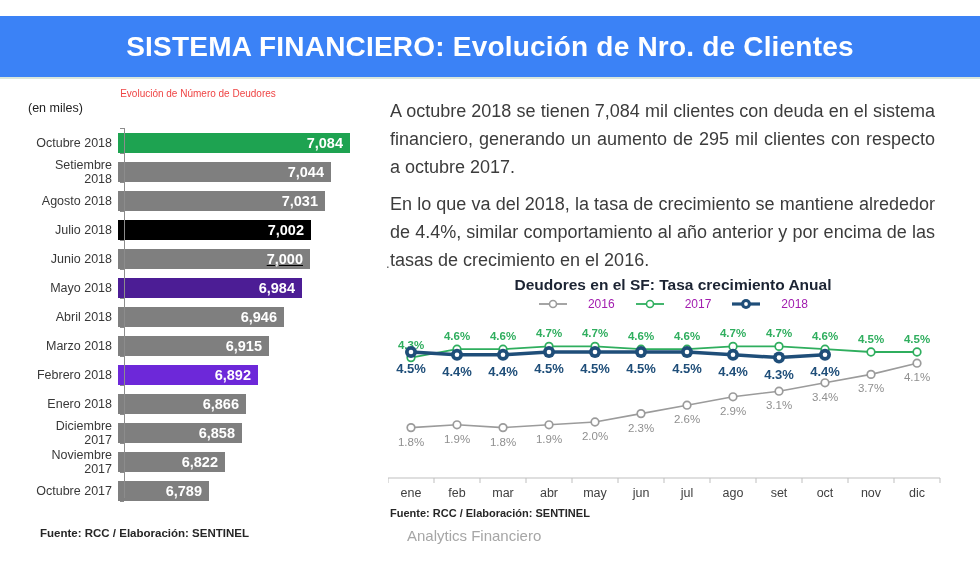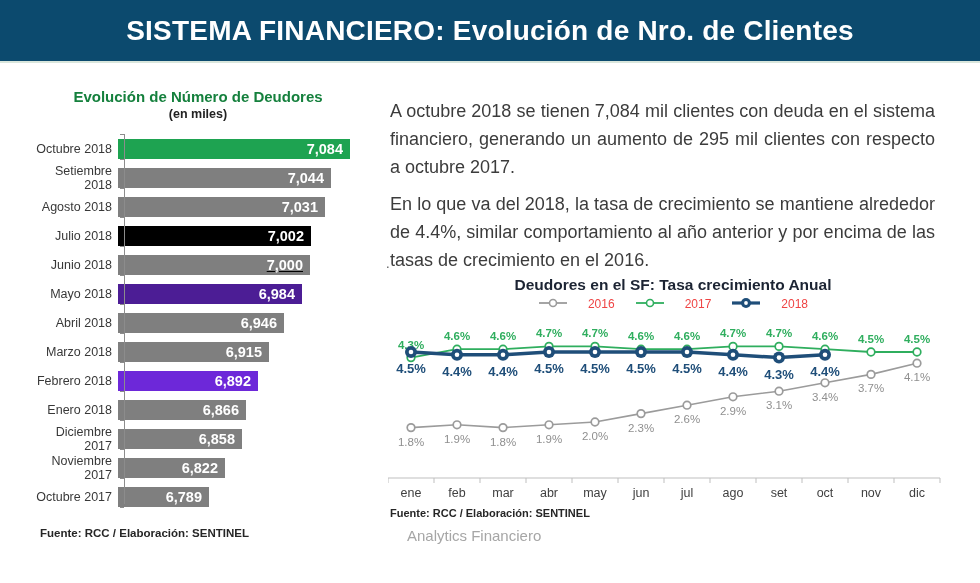--- a/index.html
+++ b/index.html
@@ -8,22 +8,22 @@
   #stage { position:relative; width:980px; height:583px; background:#fff; }
 
   
   #header-bar { position:absolute; left:0; top:0; width:980px; height:63px;
                 background:#25A84F; border-bottom:2px solid #d9e6dc;
                 display:flex; align-items:center; justify-content:center; }
   #header-title { color:#fff; font-size:28px; font-weight:bold; letter-spacing:.2px; }
 
   
   #left-chart { position:absolute; left:28px; top:88px; width:340px; }
-  #lc-title { text-align:center; font-size:15px; font-weight:bold; color:#15803d; }
-  #lc-subtitle { text-align:center; font-size:12.5px; color:#222; margin-top:2px;font-weight:bold; }
+  #lc-title { text-align:center; font-size:10px; font-weight:normal; color:#ef4444; }
+  #lc-subtitle { text-align:left; font-size:12.5px; color:#222; margin-top:2px; }
   #bars { position:relative; margin-top:18px; }
   .bar-row { display:flex; align-items:center; height:20px; margin-bottom:9px; }
   .bar-cat { width:90px; text-align:right; font-size:12.5px; color:#383838; padding-right:6px; }
   .bar-track { position:relative; flex:1; height:21px; }
   .bar { height:20px; display:flex; align-items:center; justify-content:flex-end; }
   .bar-val { color:#fff; font-size:14.5px; font-weight:bold; padding-right:7px; }
   #bar-axis { position:absolute; left:96px; top:-5px; bottom:3px; width:1px; background:#8c8c8c; }
   .bar-tick { position:absolute; left:92px; width:4px; height:1px; background:#8c8c8c; }
   #left-source { position:absolute; left:40px; top:527px; font-size:11.5px; font-weight:bold; color:#262626; }
 
@@ -31,31 +31,31 @@
   .para { position:absolute; left:390px; width:545px; font-size:18px; line-height:28px;
           color:#3c3c3c; text-align:justify; }
   #para-1 { top:97px; }
   #para-2 { top:190px; }
   #stray-dot { position:absolute; left:386px; top:256px; font-size:13px; color:#555; }
 
   #rc-title { position:absolute; left:388px; top:276px; width:570px; text-align:center;
               font-size:15.5px; font-weight:bold; color:#1c2433; }
   #rc-legend { position:absolute; left:388px; top:297px; width:570px;
                display:flex; justify-content:center; gap:20px; }
-  .legend-item { display:flex; gap:20px; font-size:12px; color:#ef4444; }
+  .legend-item { display:flex; align-items:center; gap:20px; font-size:12px; color:#a21caf; }
   #line-svg { position:absolute; left:388px; top:316px; }
   #right-source { position:absolute; left:390px; top:507px; font-size:11px; font-weight:bold; color:#262626; }
   #watermark { position:absolute; left:407px; top:527px; font-size:15px; color:#a6a6a6; }
 </style>
 </head>
 <body>
 
 <div id="stage">
 
-  <div id="header-bar" style="background: #0c4a6e;">
+  <div id="header-bar" style="background: #3b82f6; margin-top: 16px;">
     <div id="header-title">SISTEMA FINANCIERO: Evolución de Nro. de Clientes</div>
   </div>
 
   <div id="left-chart">
     <div id="lc-title">Evolución de Número de Deudores</div>
     <div id="lc-subtitle">(en miles)</div>
     <div id="bars">
         <div class="bar-row">
           <div class="bar-cat">Octubre 2018</div>
           <div class="bar-track">

